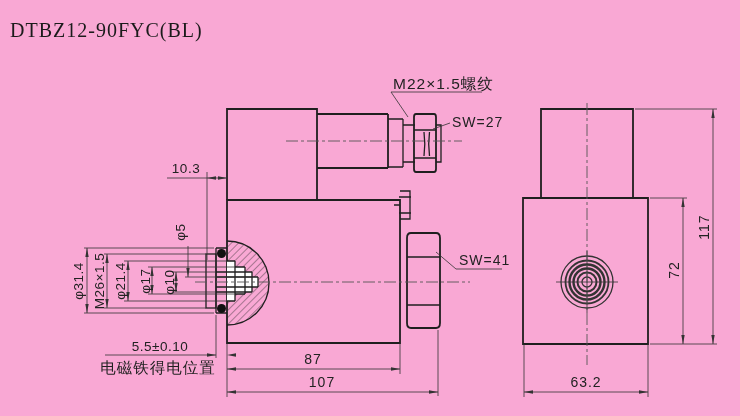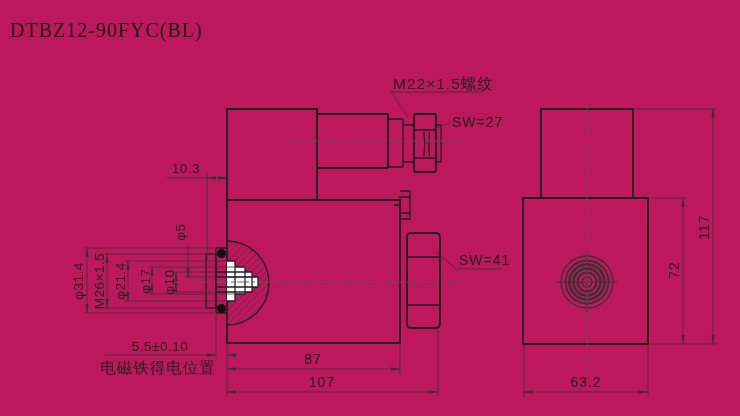--- a/index.html
+++ b/index.html
@@ -1,16 +1,16 @@
 <!DOCTYPE html>
 <html><head>
 <meta charset="utf-8">
 <style>
   html,body{margin:0;padding:0;background:#ffffff;}
-  .page{position:relative;width:740px;height:416px;background:#be185d;overflow:hidden;
+  .page{position:relative;width:740px;height:416px;background:#f9a8d4;overflow:hidden;
         font-family:"Liberation Sans",sans-serif;}
   svg{display:block;}
   .title-text{font-family:"Liberation Serif",serif;font-size:20px;letter-spacing:1px;fill:#1b1b1b;}
   .dim-text{font-family:"Liberation Sans",sans-serif;font-size:14px;letter-spacing:1px;fill:#222;}
   .dim-text-sm{font-family:"Liberation Sans",sans-serif;font-size:13.5px;letter-spacing:0.5px;fill:#222;}
   .cjk-text{font-family:"Liberation Sans",sans-serif;font-size:15.5px;letter-spacing:1px;fill:#222;}
   .thick{stroke:#1f1f1f;stroke-width:1.8;fill:none;}
   .med{stroke:#1f1f1f;stroke-width:1.3;fill:none;}
   .thin{stroke:#333;stroke-width:0.8;fill:none;}
   .cl{stroke:#555;stroke-width:0.9;fill:none;stroke-dasharray:12 3 3 3;}

